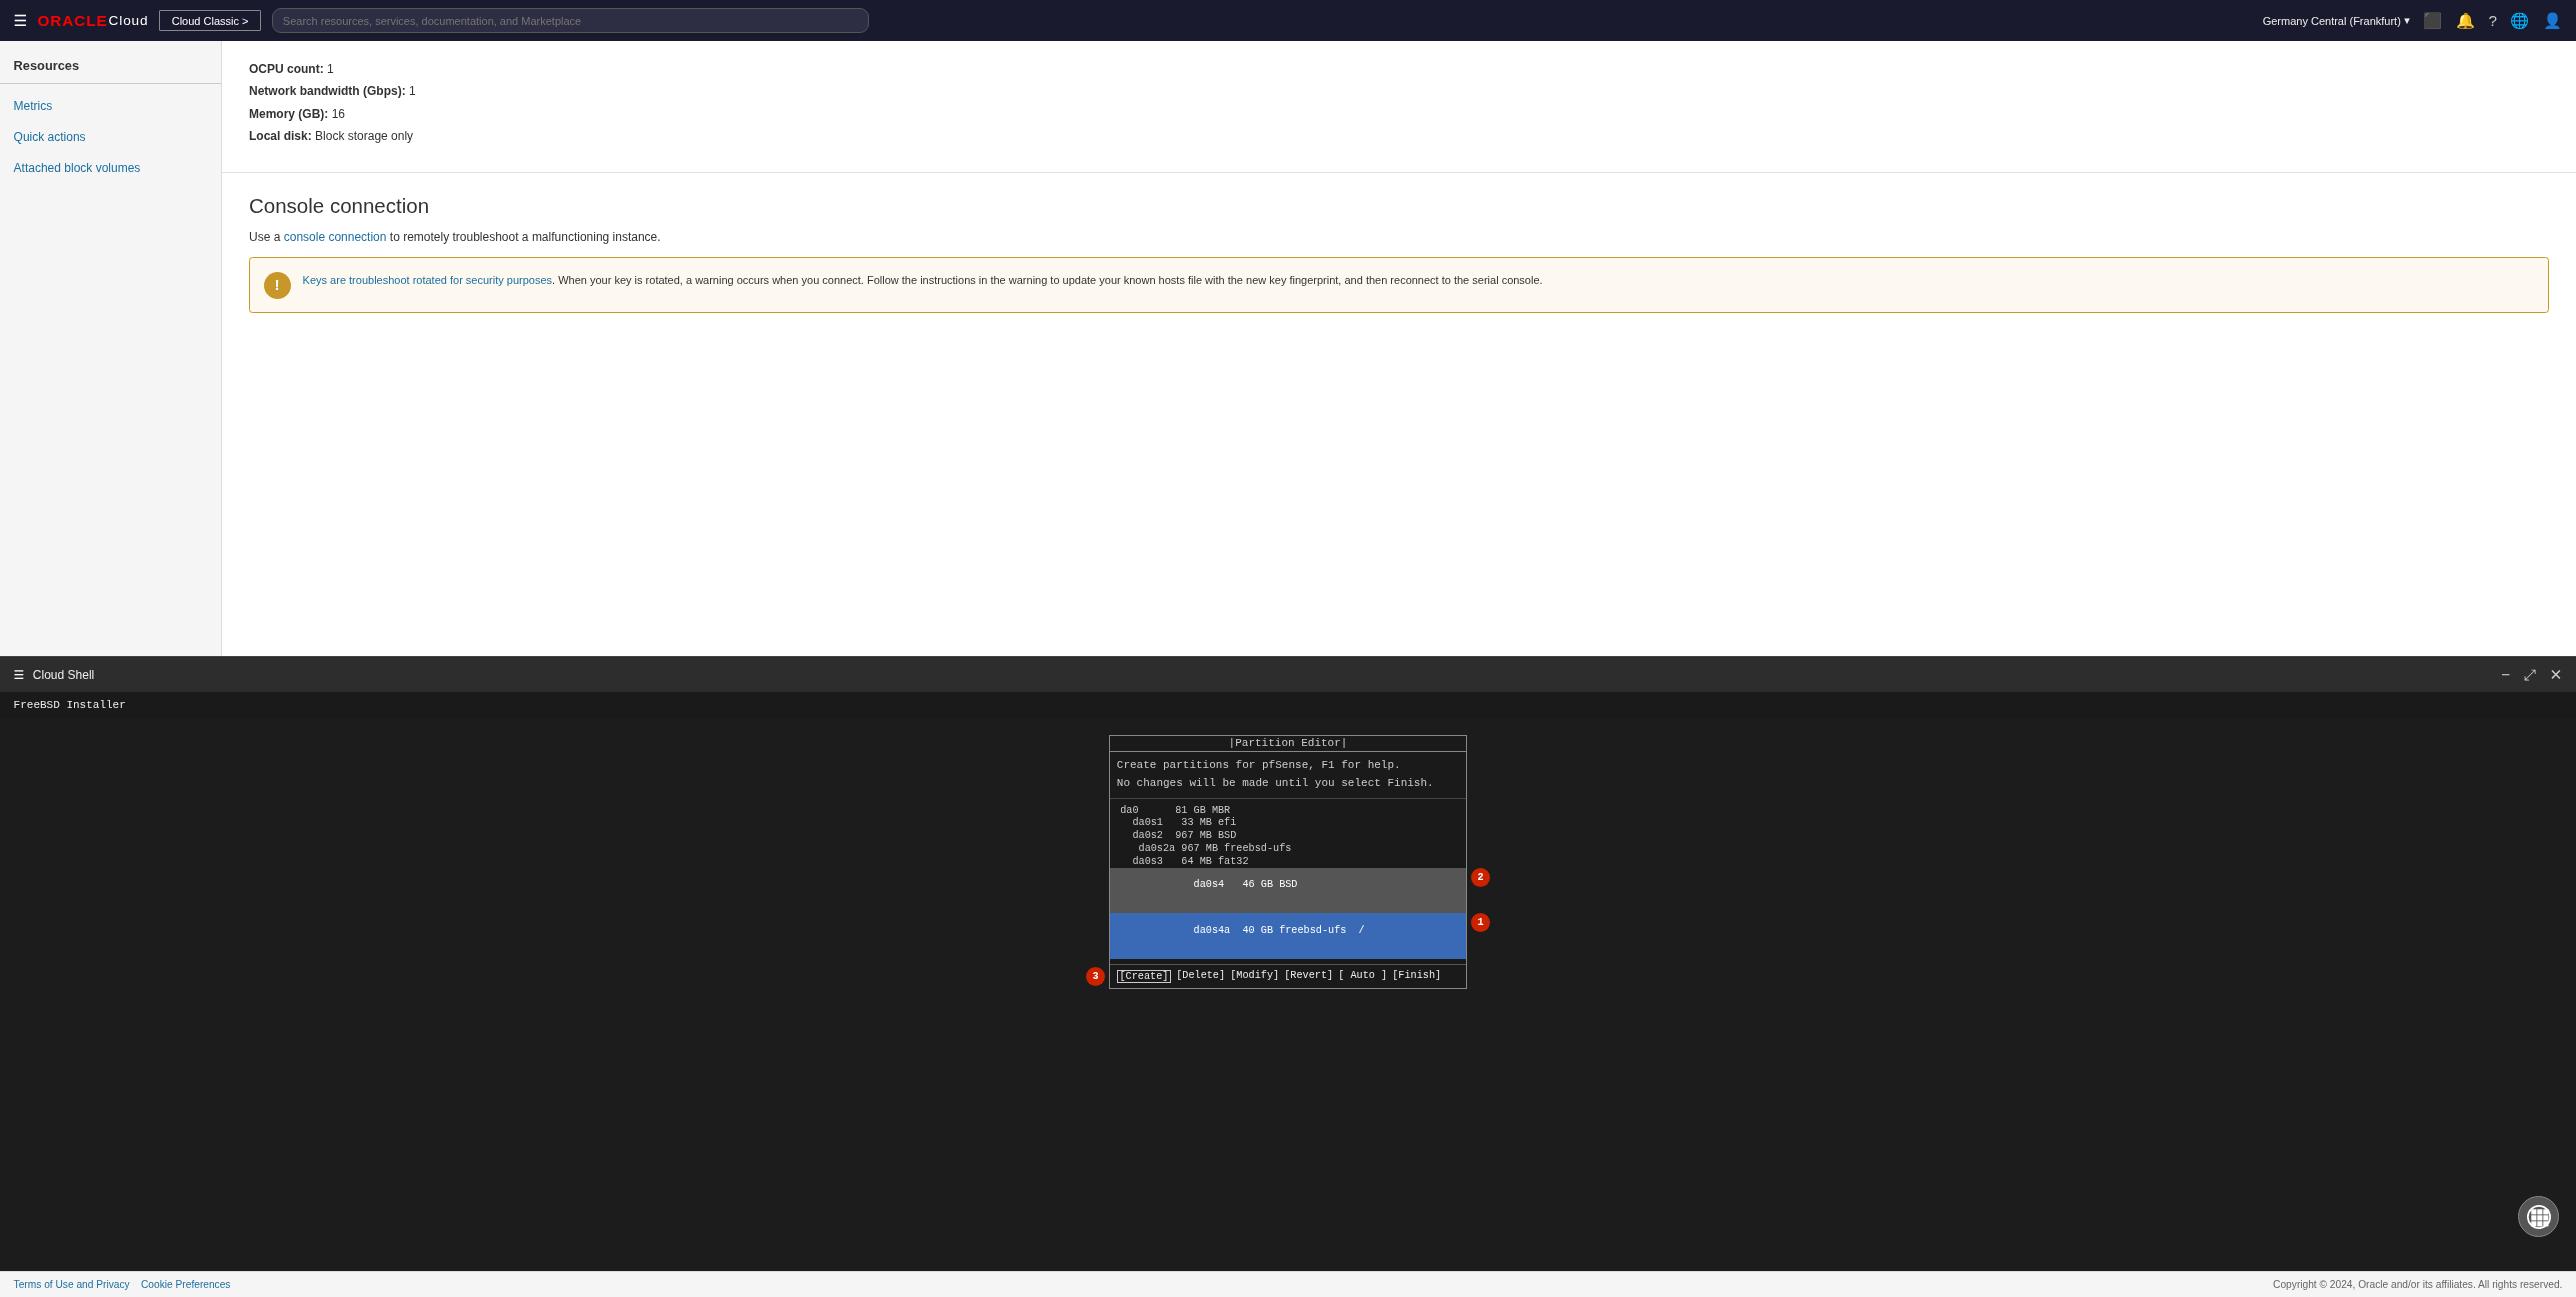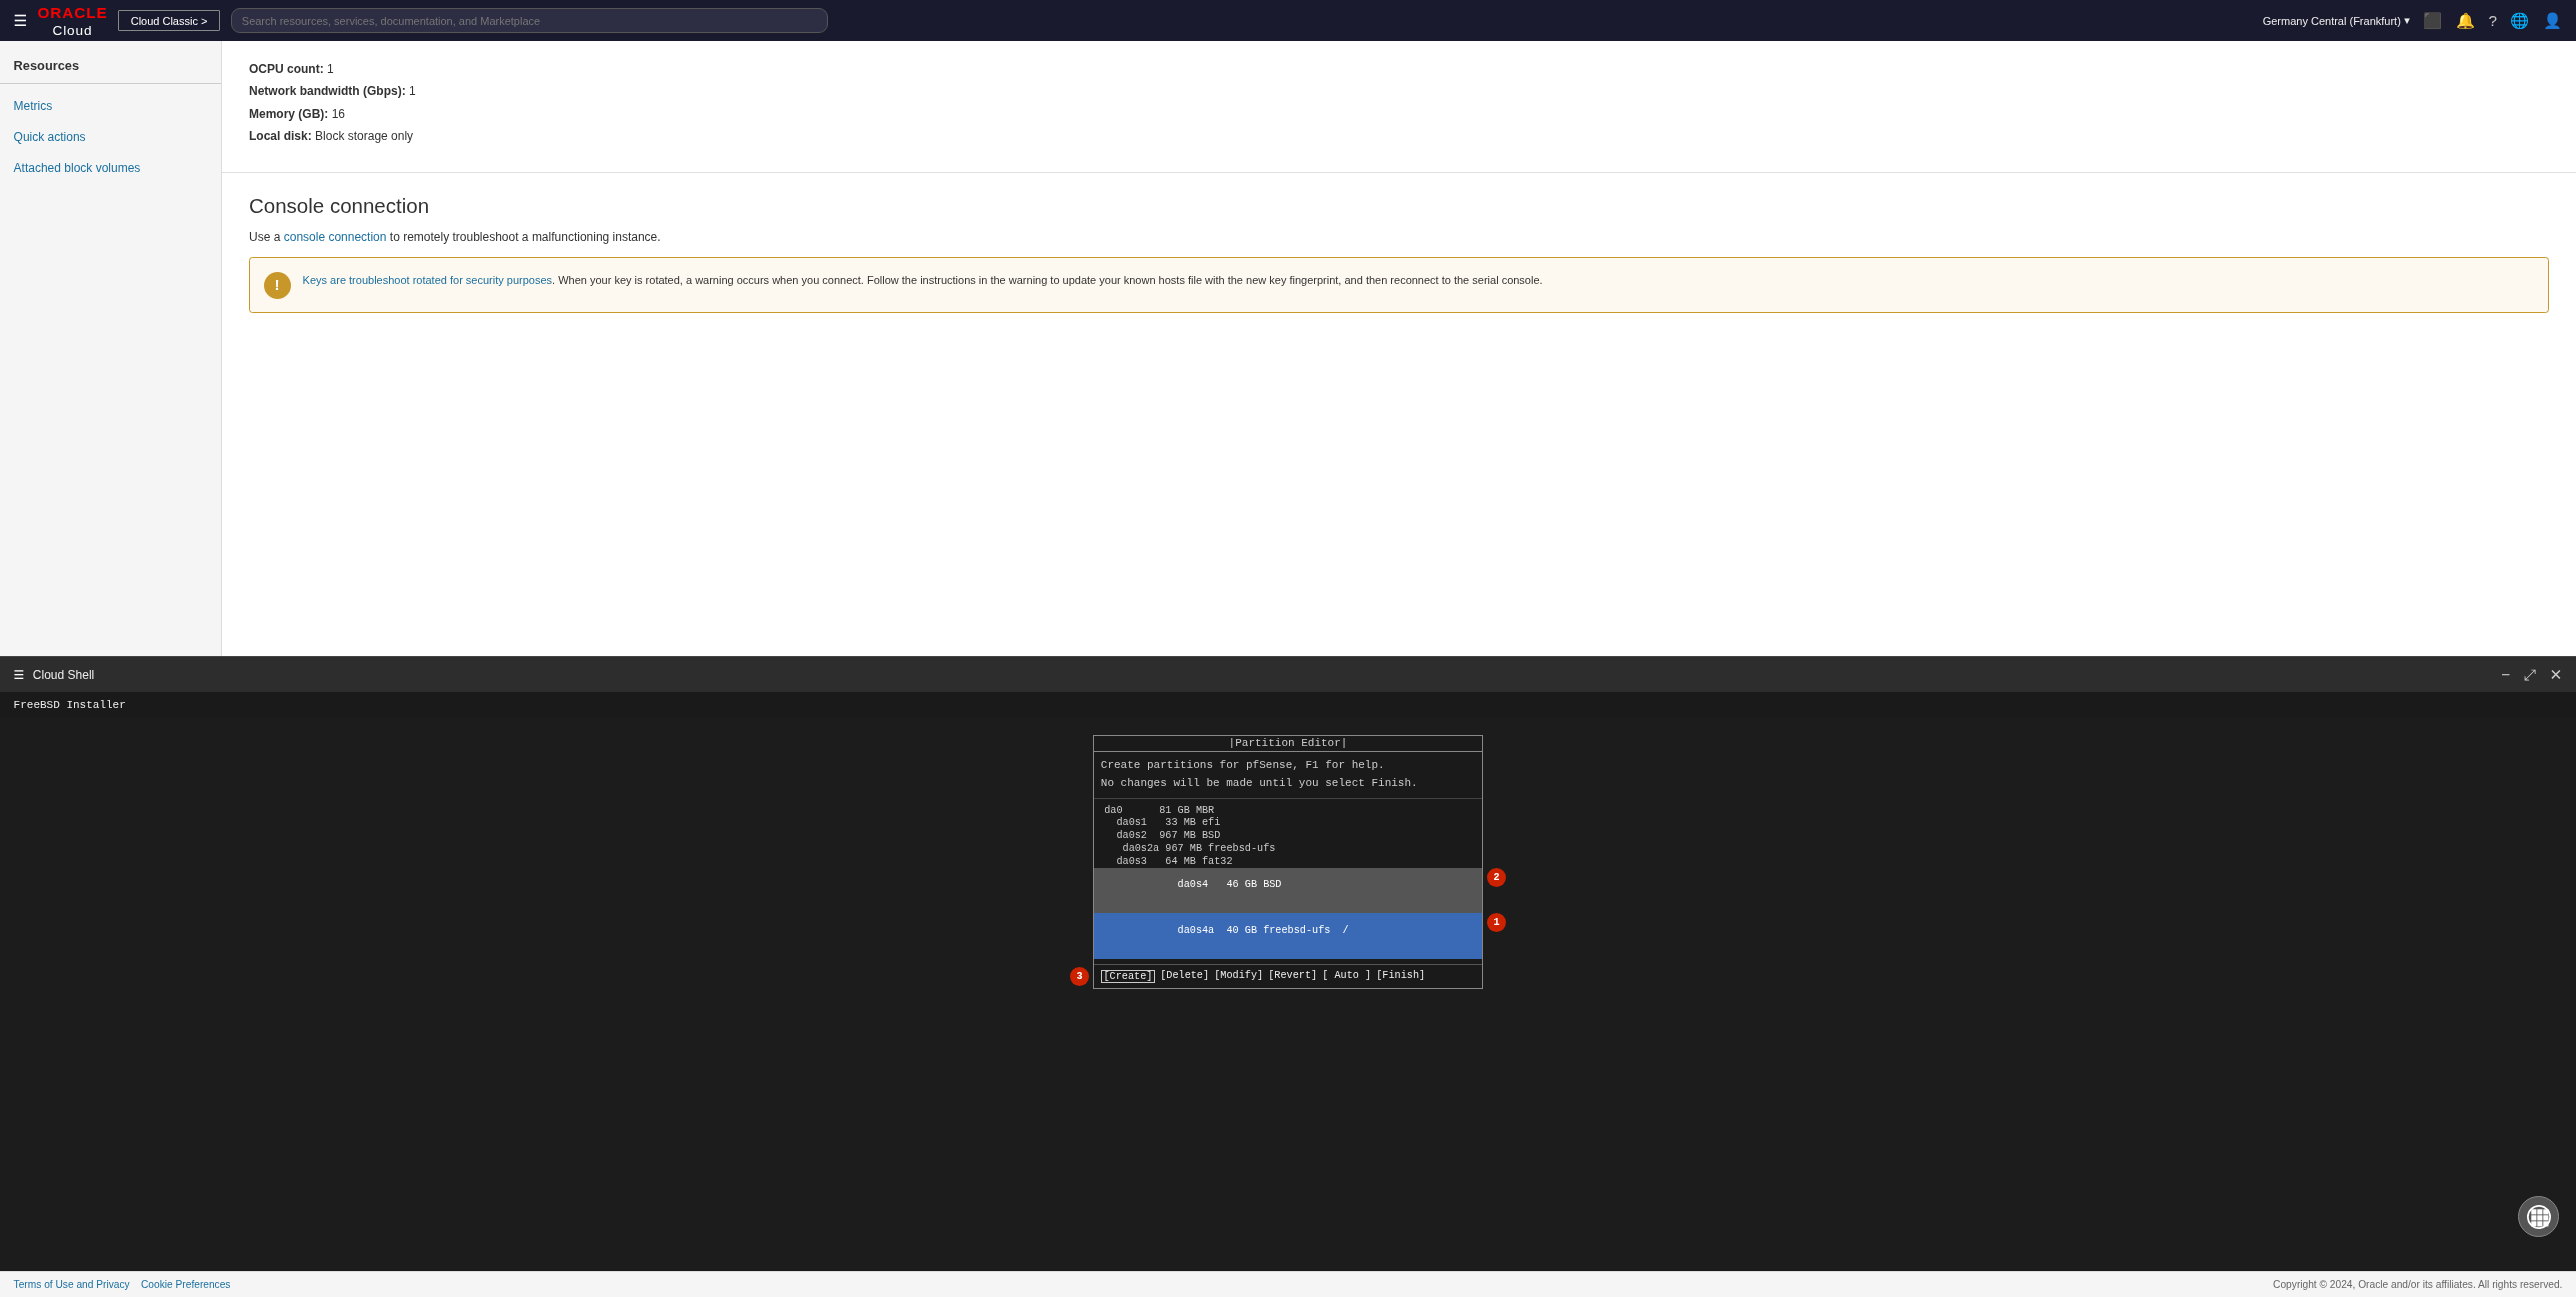--- a/index.html
+++ b/index.html
@@ -11,21 +11,21 @@
       color: white;
       height: 41px;
       display: flex;
       align-items: center;
       padding: 0 13.6px;
       gap: 10.2px;
       flex-shrink: 0;
       z-index: 100;
     }
     .navbar-hamburger { cursor: pointer; font-size: 15.3px; }
-    .navbar-logo { display: flex; align-items: center; gap: 1px; font-size: 13.6px; font-weight: 300; letter-spacing: 0.9px; flex-direction: column; }
+    .navbar-logo { display: flex; align-items: center; gap: 1px; font-size: 13.6px; font-weight: 300; letter-spacing: 0.9px; }
     .navbar-logo .oracle { color: #f80000; font-weight: 700; font-size: 15.3px; }
     .navbar-cloud-btn {
       background: transparent;
       border: 0.9px solid #888;
       color: white;
       padding: 3.4px 12px;
       border-radius: 1px;
       cursor: pointer;
       font-size: 11px;
       display: flex;
@@ -181,21 +181,21 @@
     .partition-editor {
       position: absolute;
       top: 17px;
       left: 50%;
       transform: translateX(-50%);
       border: 0.9px solid #888;
       background: #1a1a1a;
       color: #ccc;
       font-family: 'Courier New', Courier, monospace;
       font-size: 11px;
-      width: 390px;
+      width: 358px;
     }
     .pe-title-bar {
       text-align: center;
       border-bottom: 0.9px solid #888;
       padding: 1.7px 6.8px;
       color: #ccc;
     }
     .pe-instructions {
       padding: 5.1px 6.8px;
       border-bottom: 0.9px solid #444;

